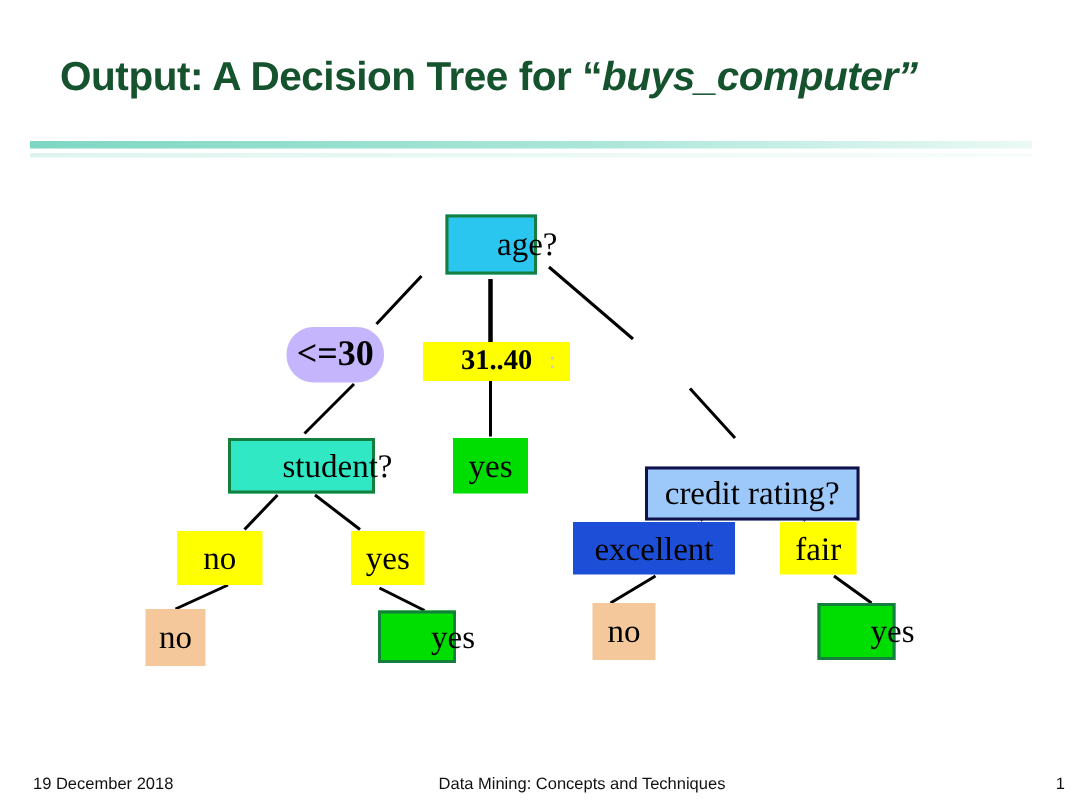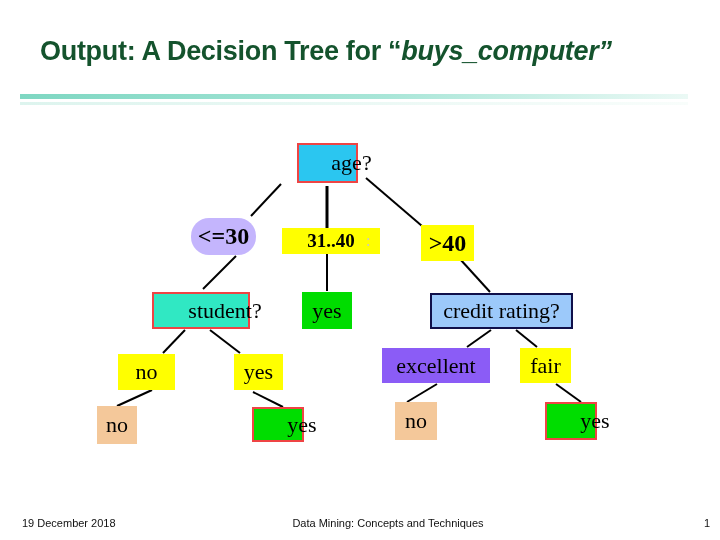--- a/index.html
+++ b/index.html
@@ -29,31 +29,31 @@
 
   
   .edges{position:absolute;left:0;top:0;width:720px;height:540px;}
 
   
   .node{
     position:absolute;display:flex;align-items:center;justify-content:center;
     font-family:"Liberation Serif",serif;font-size:22px;color:#000;
     box-sizing:border-box;text-align:center;white-space:nowrap;
   }
-  .bordered{border:2px solid #ef4444;padding-left:48px;}
+  .bordered{border:2px solid #15803d;padding-left:48px;}
   .n-age{left:297px;top:143px;width:61px;height:40px;background:#2bc6f0;}
   .n-le30{left:191px;top:218px;width:65px;height:37px;background:#c4b5fd;font-weight:bold;font-size:24px;border-radius:18px;}
   .n-3140{left:282px;top:228px;width:98px;height:26px;background:#ffff00;font-weight:bold;font-size:19px;}
   .n-gt40{left:421px;top:225px;width:53px;height:36px;background:#ffff00;font-weight:bold;font-size:24px;}
   .n-student{left:152px;top:292px;width:98px;height:37px;background:#30e8c3;}
   .n-yesmid{left:302px;top:292px;width:50px;height:37px;background:#00dd00;}
-  .n-credit{left:430px;top:293px;width:143px;height:36px;background:#9cc9fa;border:2px solid #10104a;}
+  .n-credit{left:430px;top:311px;width:143px;height:36px;background:#9cc9fa;border:2px solid #10104a;}
   .n-bno{left:118px;top:354px;width:57px;height:36px;background:#ffff00;}
   .n-byes{left:234px;top:354px;width:49px;height:36px;background:#ffff00;}
-  .n-bexc{left:382px;top:348px;width:108px;height:35px;background:#8b5cf6;}
+  .n-bexc{left:382px;top:348px;width:108px;height:35px;background:#1d4ed8;}
   .n-bfair{left:520px;top:348px;width:51px;height:35px;background:#ffff00;}
   .n-lnol{left:97px;top:406px;width:40px;height:38px;background:#f4c89a;}
   .n-lyesl{left:252px;top:407px;width:48px;height:35px;background:#00dd00;}
   .n-lnor{left:395px;top:402px;width:42px;height:38px;background:#f4c89a;}
   .n-lyesr{left:545px;top:402px;width:48px;height:38px;background:#00dd00;}
 
   .stray{
     position:absolute;left:366px;top:232px;color:#c9c9c9;
     font-family:"Liberation Serif",serif;font-size:16px;
   }
@@ -93,23 +93,20 @@
 
   <div class="node n-age bordered">
       <span>age?</span>
     </div>
   <div class="node n-le30">
       <span>&lt;=30</span>
     </div>
   <div class="node n-3140">
       <span>31..40</span>
     </div>
-  <div class="node n-gt40">
-      <span>&gt;40</span>
-    </div>
   <div class="stray">:</div>
 
   <div class="node n-student bordered">
       <span>student?</span>
     </div>
   <div class="node n-yesmid">
       <span>yes</span>
     </div>
   <div class="node n-credit">
       <span>credit rating?</span>

